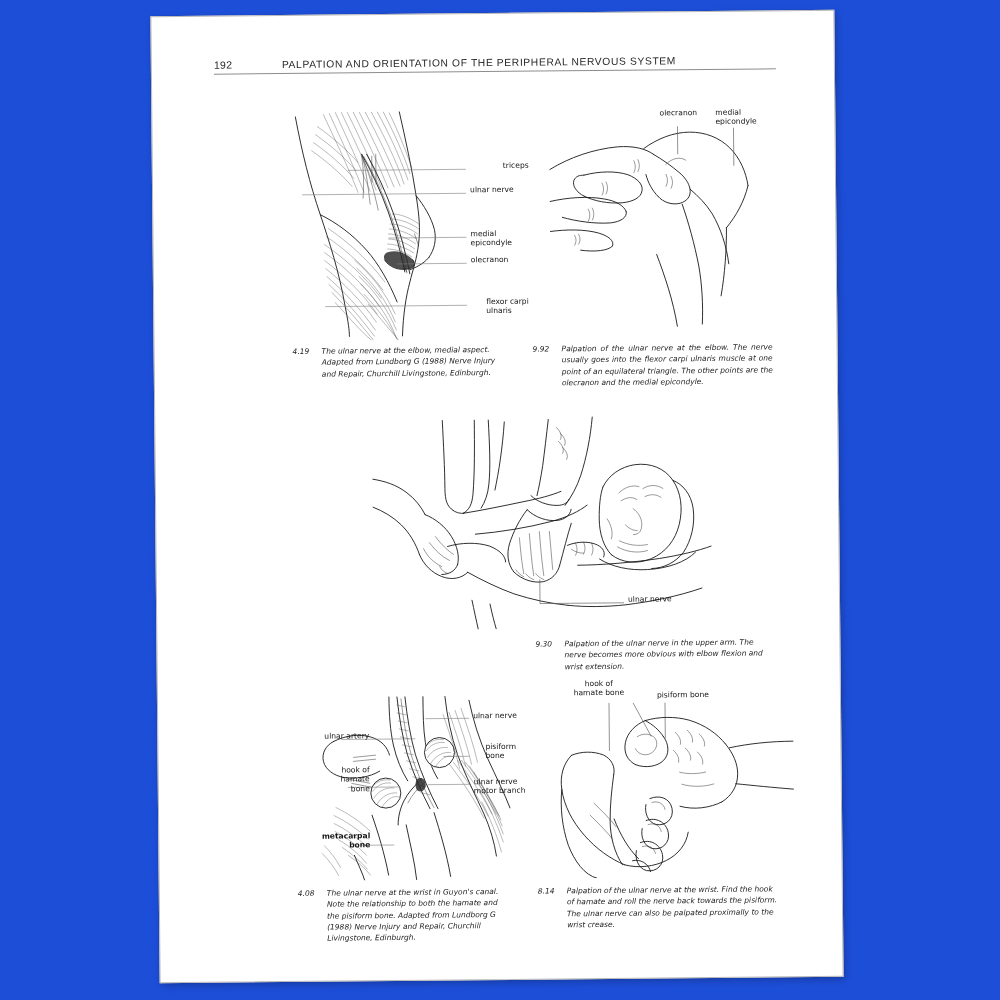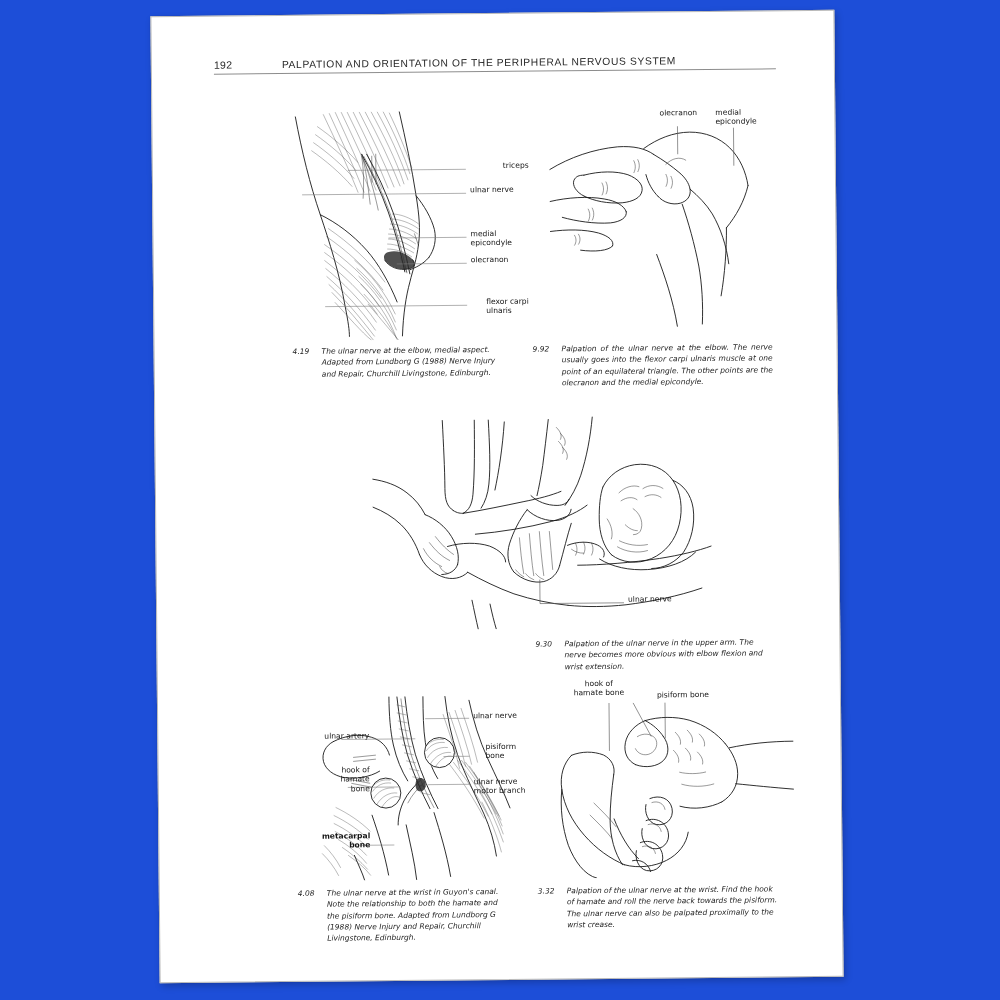--- a/index.html
+++ b/index.html
@@ -612,19 +612,19 @@
               <line x1="112" y1="0" x2="112" y2="36"></line>
             </g>
           </svg>
         </div>
         <div class="lbl center" style="left:0px;  top:-24px; width:92px;">hook of
 hamate bone</div>
         <div class="lbl" style="left:104px; top:-12px;">pisiform bone</div>
       </div>
 
       <div class="caption" style="left:378px; top:872px; width:240px;">
-        <span class="cnum">3.32</span>
+        <span class="cnum">8.14</span>
         <span class="ctext">Palpation of the ulnar nerve at the wrist. Find the hook of hamate and roll the nerve back towards the pisiform. The ulnar nerve can also be palpated proximally to the wrist crease.</span>
       </div>
 
     </div>
   </div>
 </div>
 
 </body></html>

